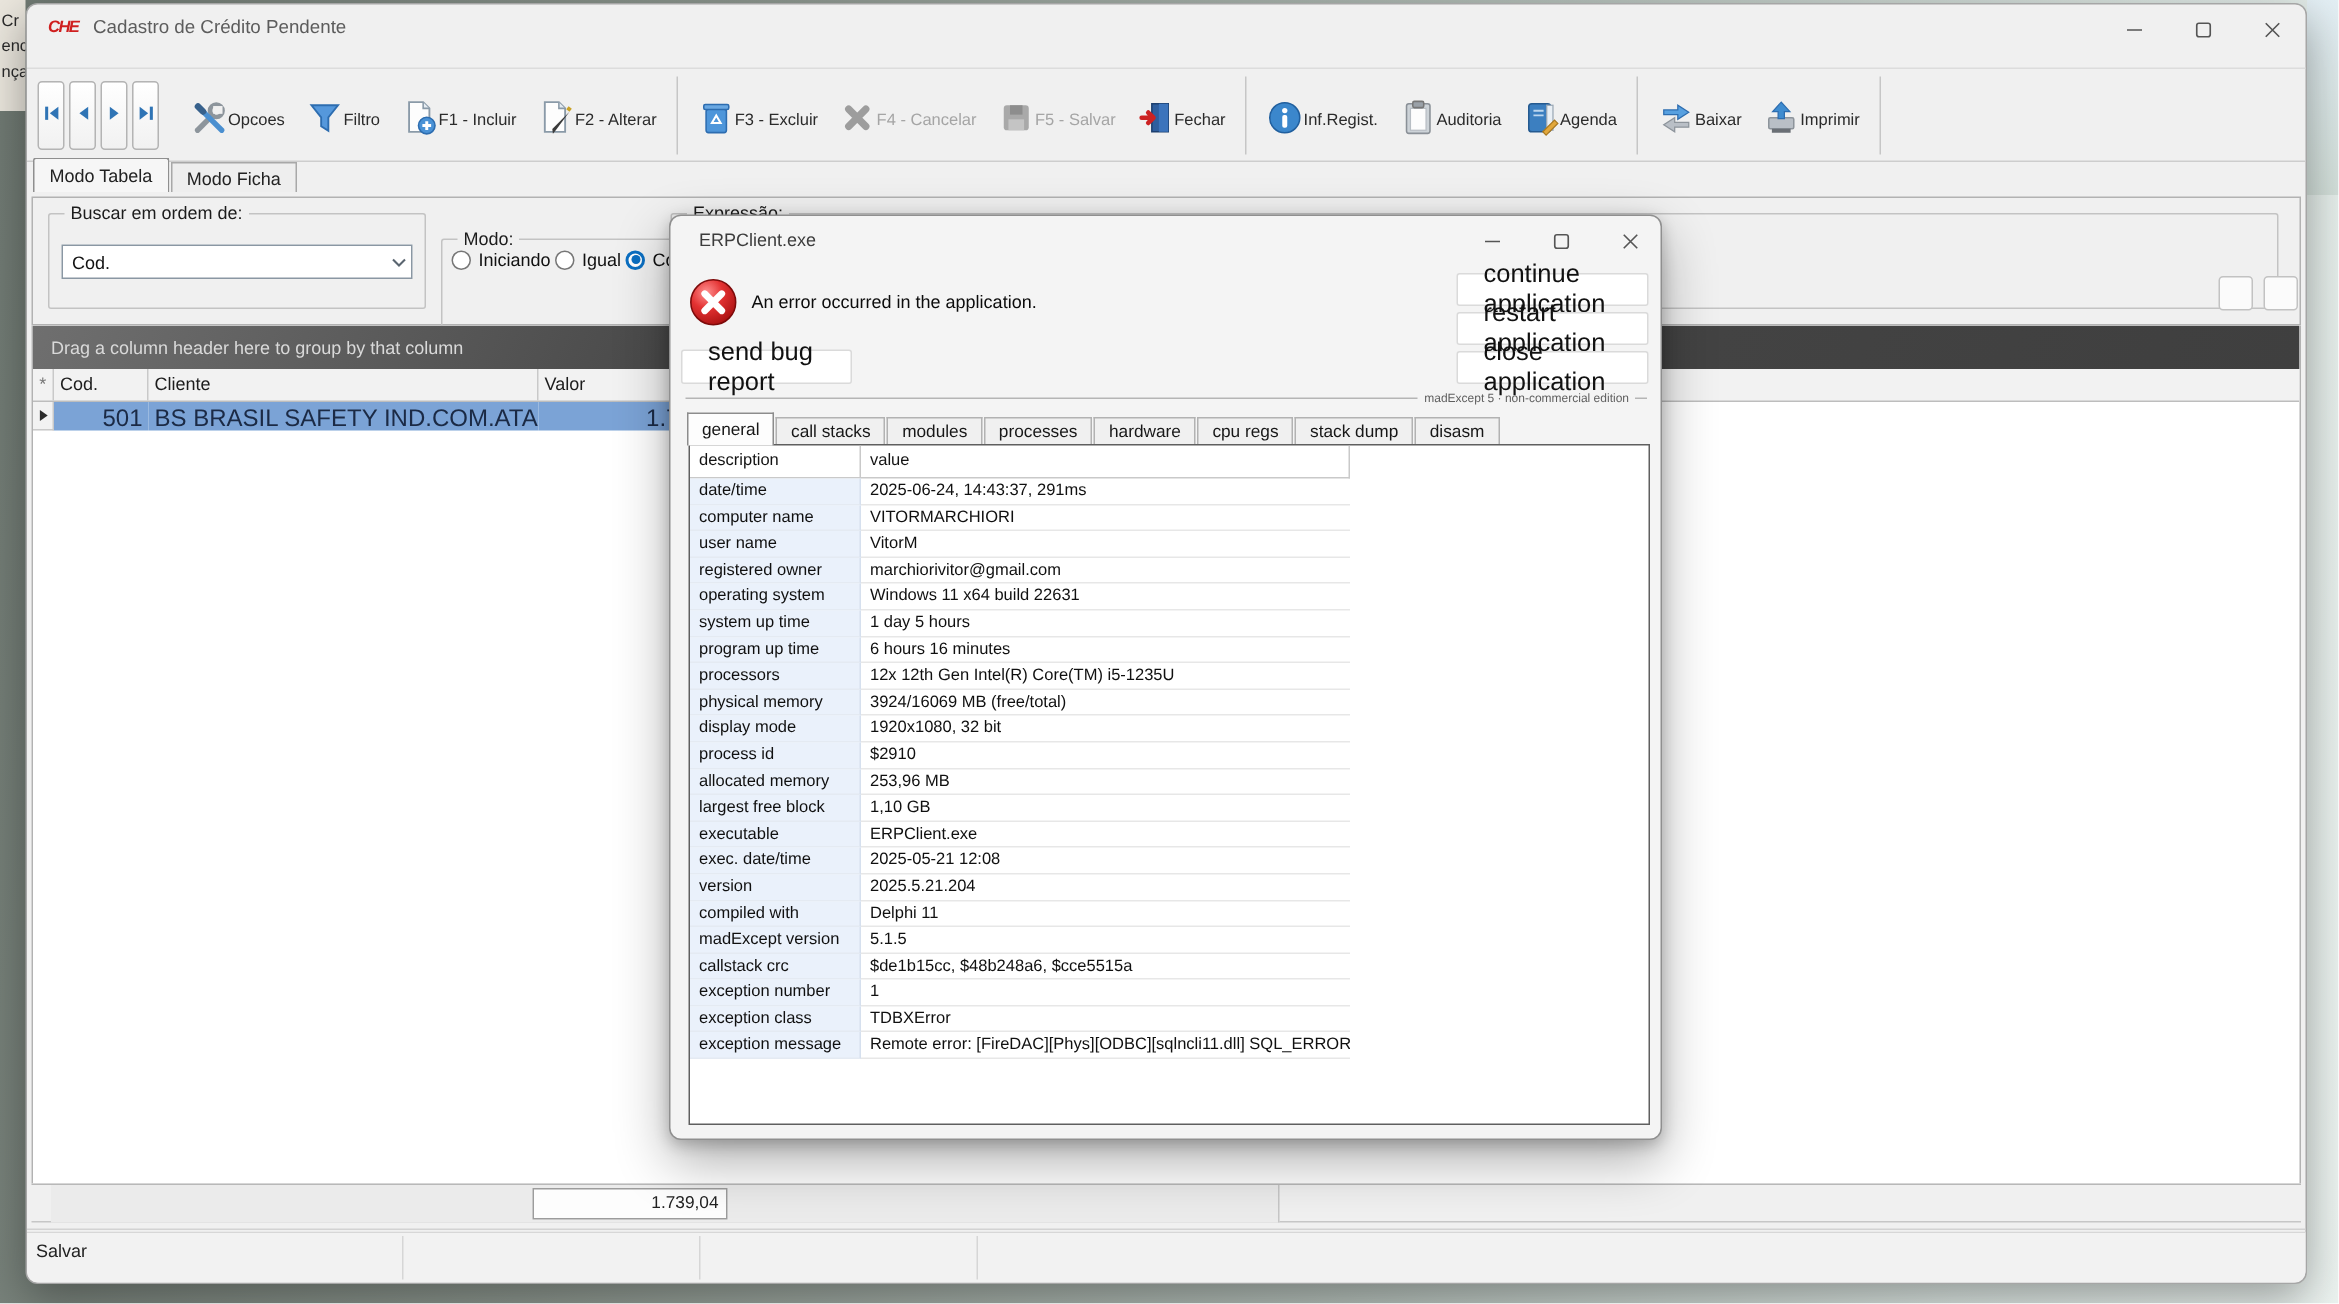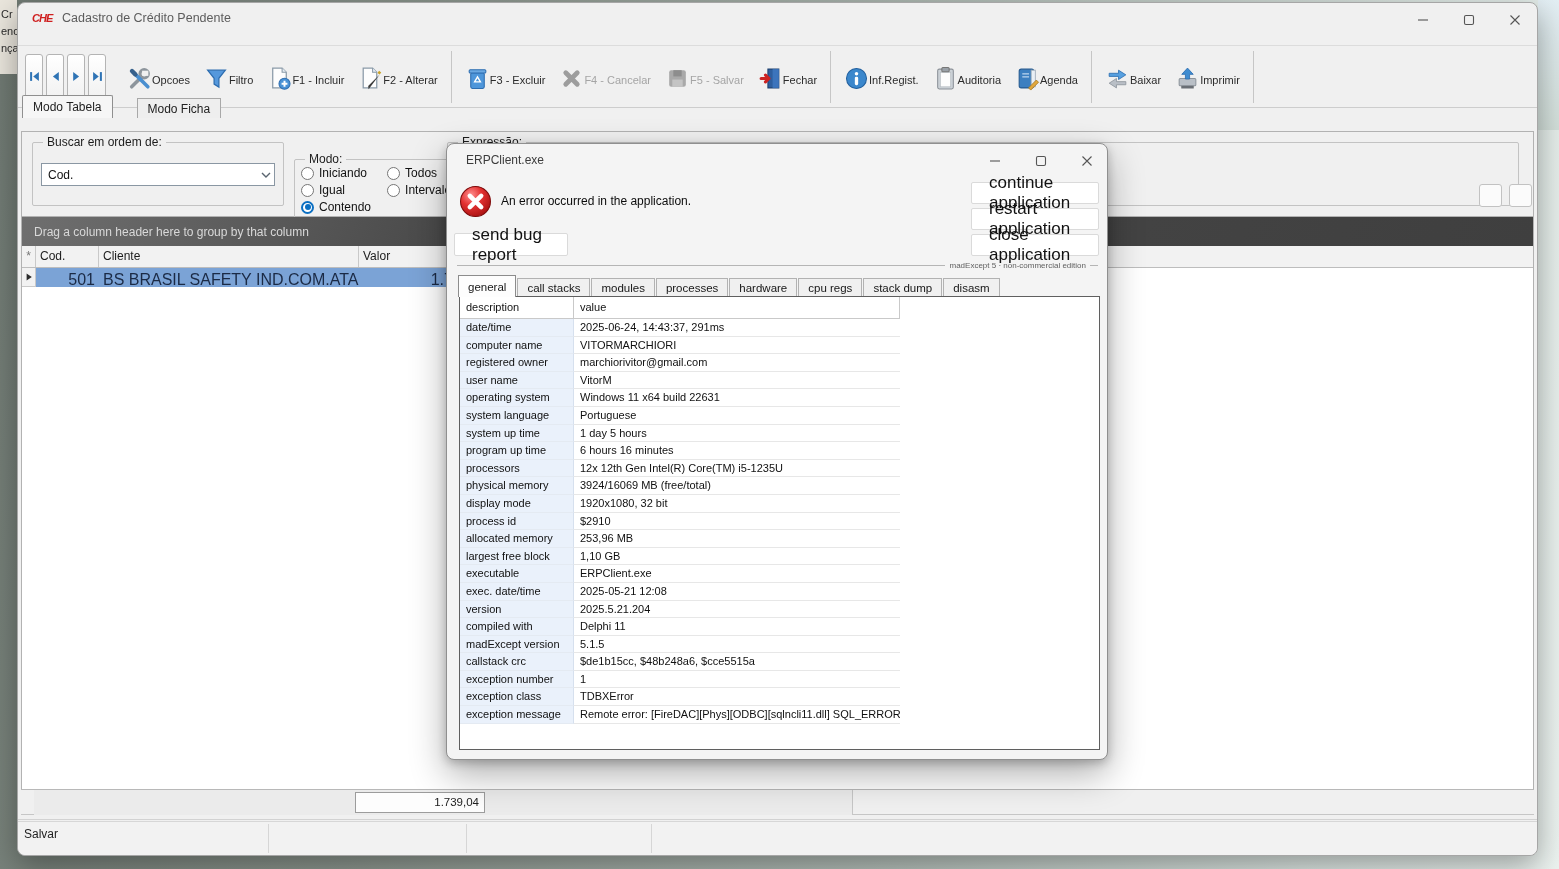--- a/index.html
+++ b/index.html
@@ -33,38 +33,38 @@
   .nav-btn svg { width:11px; height:11px; }
   .tb-item { min-width:54px; height:56px; display:flex; flex-direction:row; align-items:center;
     justify-content:flex-start; padding:2px 7px 0 7px; }
   .tb-icon { width:25px; height:25px; margin-top:2px; }
   .tb-icon svg { width:25px; height:25px; }
   .tb-label { font-size:11px; color:#2b2b2b; margin-top:4px; white-space:nowrap; }
   .tb-item.disabled .tb-label { color:#a5a5a5; }
   .tb-sep { width:1px; height:52px; background:#c6c6c6; margin:0 6px; }
 
   
-  .main-tabs { position:absolute; left:4px; top:92px; display:flex; align-items:flex-end;gap:23px; }
+  .main-tabs { position:absolute; left:4px; top:102px; display:flex; align-items:flex-end; }
   .mtab { height:20px; padding:0 10px; font-size:12px; color:#222; background:#eeeeee;
     border:1px solid #a8a8a8; border-bottom:none; display:flex; align-items:center; margin-right:1px; }
   .mtab.active { height:23px; background:#f6f6f6; border-color:#8f8f8f; border-radius:2px 2px 0 0; position:relative; z-index:3; }
 
   
   .filter-panel { position:absolute; left:3px; right:3px; top:128px; height:86px; background:#f0f0f0;
     border:1px solid #b2b2b2; }
   .groupbox { position:absolute; border:1px solid #c3c3c3; border-radius:2px; }
   .groupbox .legend { position:absolute; top:-8px; left:10px; background:#f0f0f0; padding:0 4px; font-size:12px; color:#1c1c1c; }
   .gb-search { left:10px; top:10px; width:252px; height:64px; }
   .combo { position:absolute; left:8px; top:20px; width:234px; height:23px; background:#fff;
     border:1px solid #8a97a3; display:flex; align-items:center; }
   .combo-text { font-size:12px; color:#111; padding-left:6px; flex:1; }
   .combo-chevron { width:16px; display:flex; justify-content:center; }
   .gb-mode { left:272px; top:0; width:158px; height:64px;margin-top:27px; }
   .mode-cols { position:absolute; left:6px; top:6px; display:flex; gap:16px; }
-  .mode-col { display:flex; flex-direction:column; gap:3px;text-align:center; }
+  .mode-col { display:flex; flex-direction:row; gap:3px;text-align:center; }
   .radio-row { display:flex; align-items:center; gap:5px; height:14px; }
   .radio { width:13px; height:13px; border-radius:50%; background:#fff; border:1px solid #767676; position:relative; flex:none; }
   .radio.on { border:2px solid #0b6fc2; }
   .radio.on::after { content:""; position:absolute; inset:1.5px; background:#0b6fc2; border-radius:50%; }
   .radio-label { font-size:12px; color:#111; white-space:nowrap; }
   .gb-expr { left:425px; top:10px; width:1072px; height:64px; }
   .mini-btn { position:absolute; width:23px; height:23px; background:#fbfbfb; border:1px solid #c2c2c2;
     border-radius:3px; display:flex; align-items:center; justify-content:center; }
 
   
@@ -479,36 +479,32 @@
       <div id="dlg-table-rows">
           <div class="p-row">
             <div class="pc-desc">date/time</div>
             <div class="pc-val">2025-06-24, 14:43:37, 291ms</div>
           </div>
           <div class="p-row">
             <div class="pc-desc">computer name</div>
             <div class="pc-val">VITORMARCHIORI</div>
           </div>
           <div class="p-row">
+            <div class="pc-desc">user name</div>
+            <div class="pc-val">VitorM</div>
+          </div>
+          <div class="p-row">
             <div class="pc-desc">registered owner</div>
             <div class="pc-val">marchiorivitor@gmail.com</div>
           </div>
           <div class="p-row">
-            <div class="pc-desc">user name</div>
-            <div class="pc-val">VitorM</div>
-          </div>
-          <div class="p-row">
             <div class="pc-desc">operating system</div>
             <div class="pc-val">Windows 11 x64 build 22631</div>
           </div>
           <div class="p-row">
-            <div class="pc-desc">system language</div>
-            <div class="pc-val">Portuguese</div>
-          </div>
-          <div class="p-row">
             <div class="pc-desc">system up time</div>
             <div class="pc-val">1 day 5 hours</div>
           </div>
           <div class="p-row">
             <div class="pc-desc">program up time</div>
             <div class="pc-val">6 hours 16 minutes</div>
           </div>
           <div class="p-row">
             <div class="pc-desc">processors</div>
             <div class="pc-val">12x 12th Gen Intel(R) Core(TM) i5-1235U</div>

